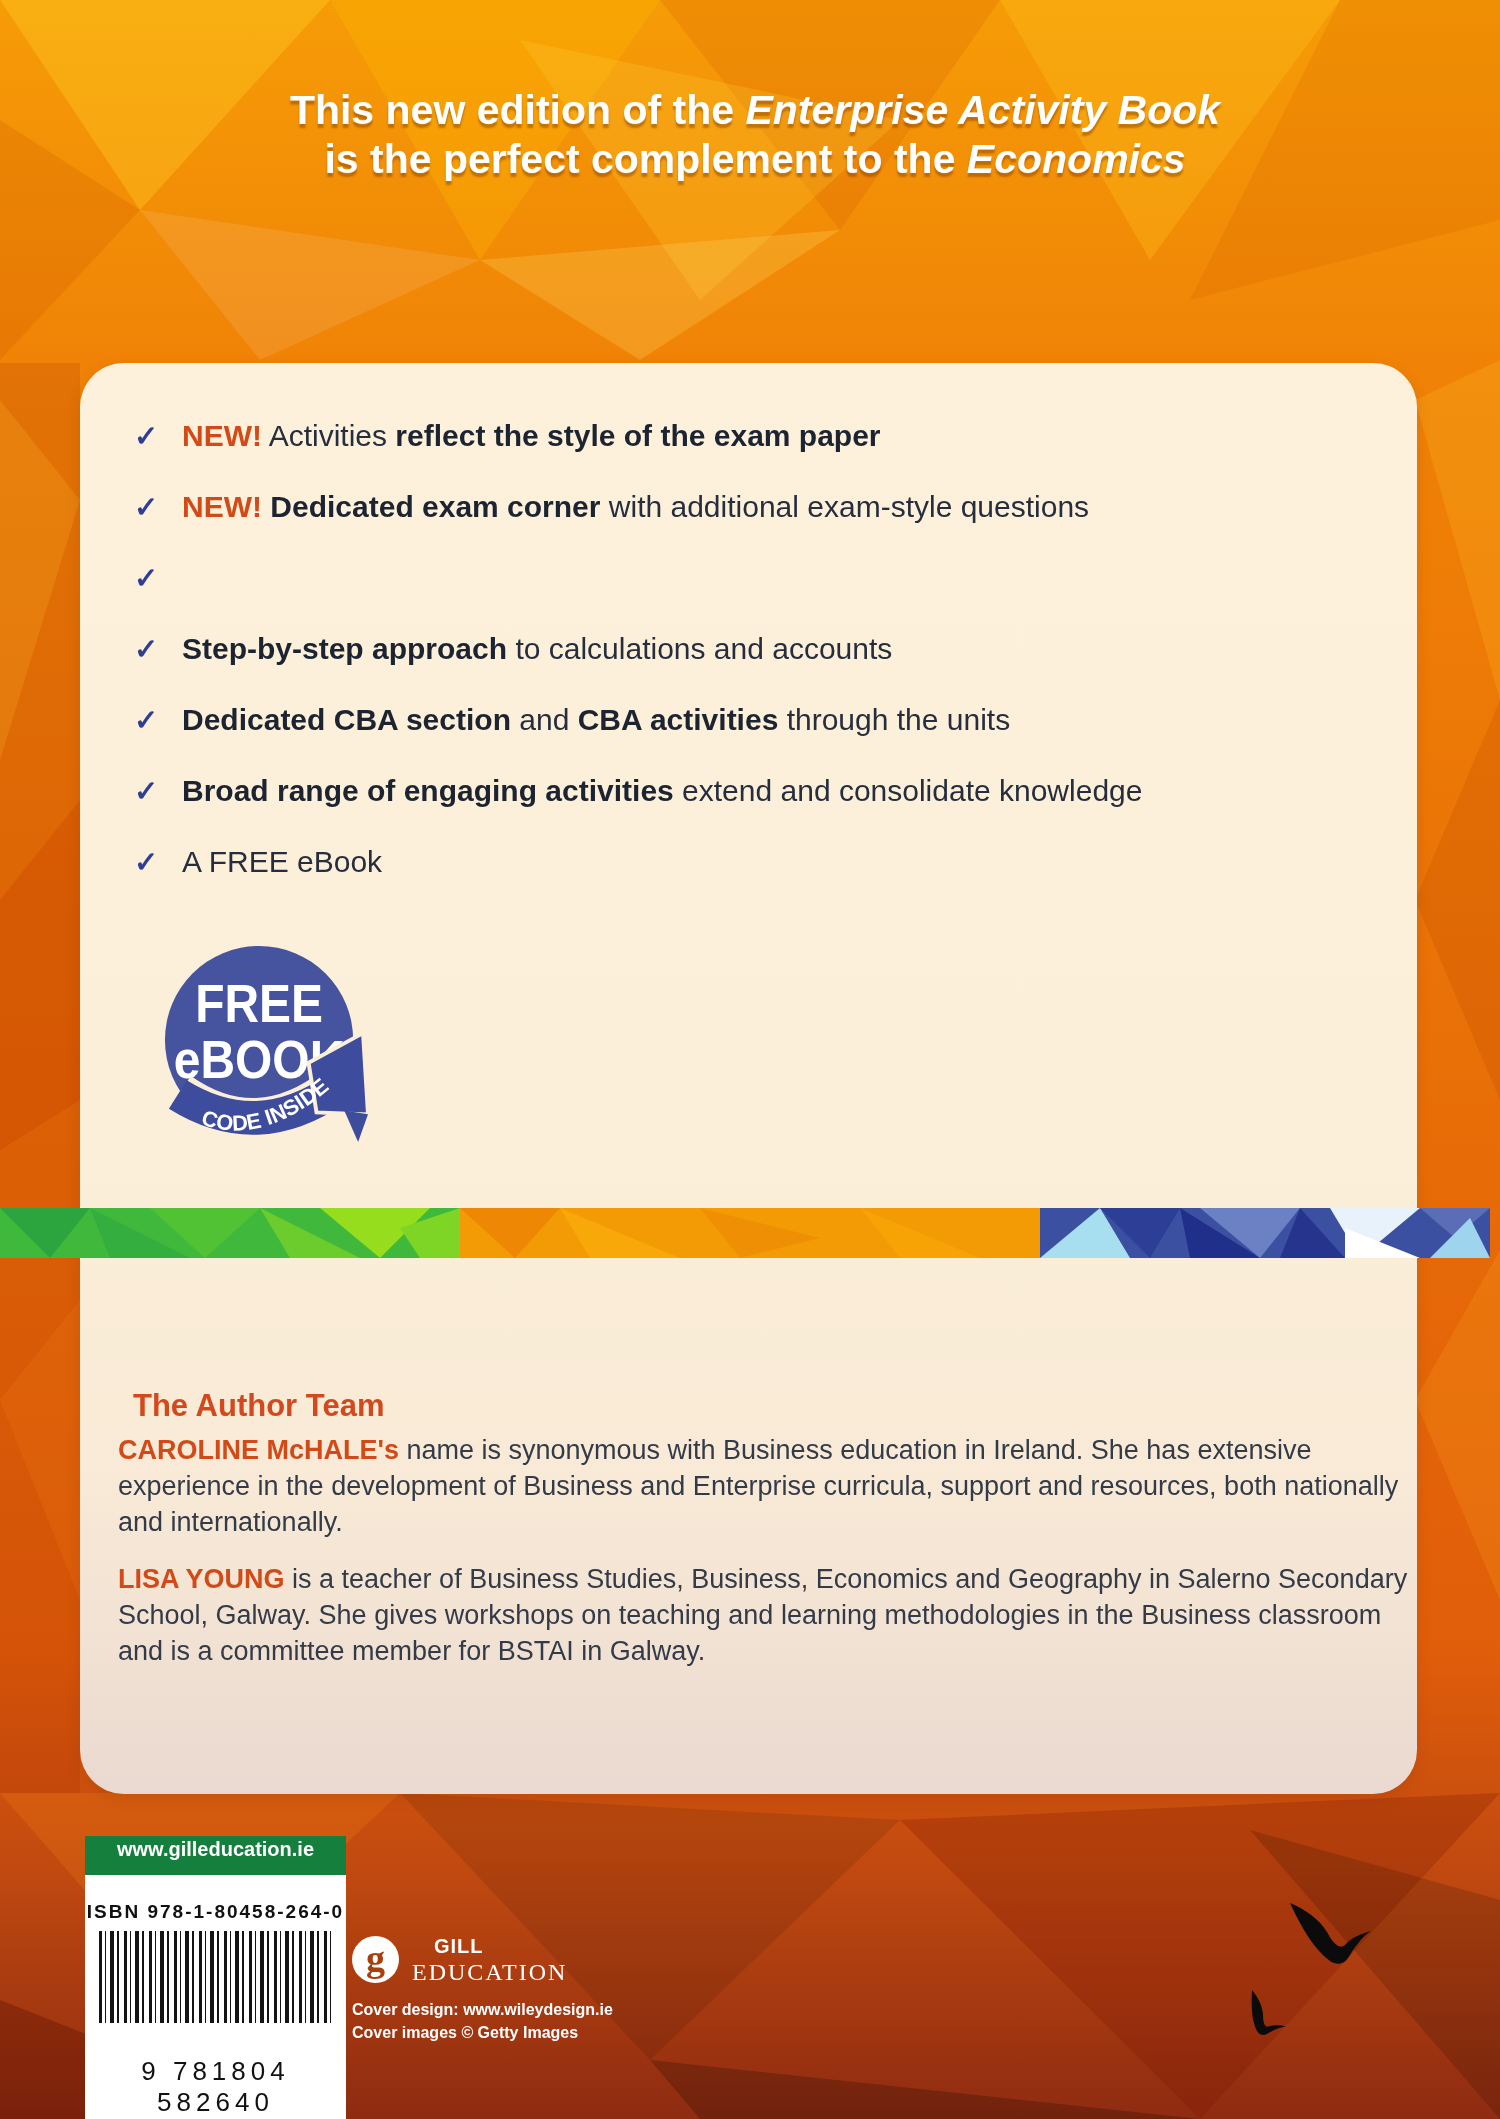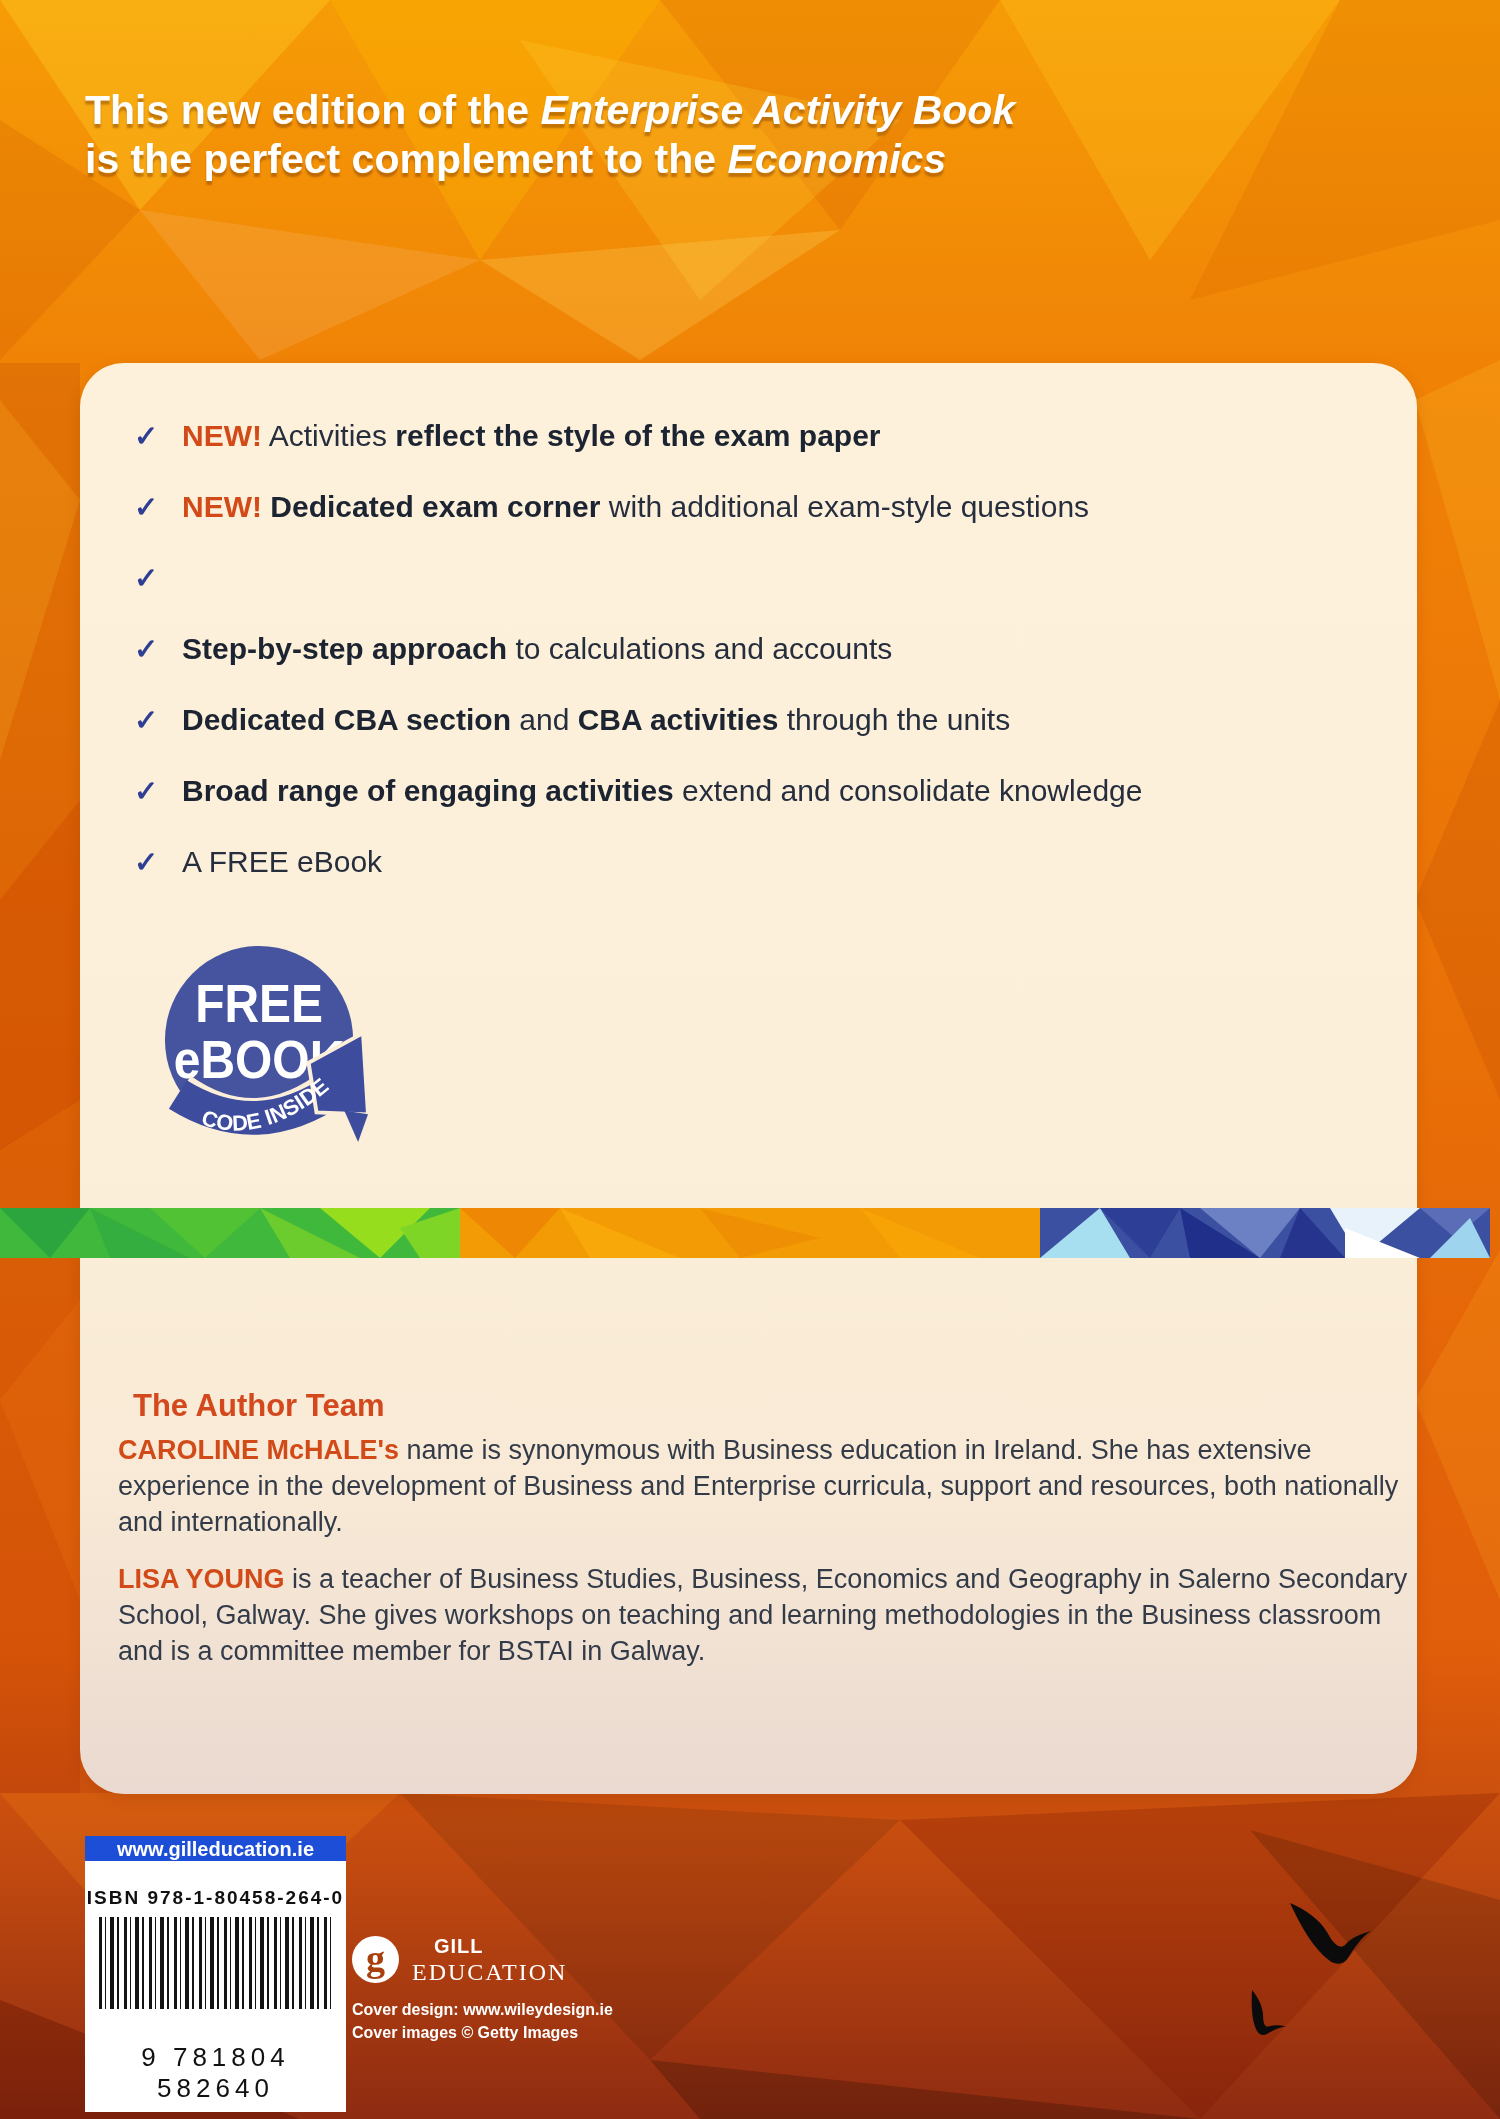--- a/index.html
+++ b/index.html
@@ -11,21 +11,21 @@
   .panel{position:absolute;left:80px;top:363px;width:1337px;height:1431px;border-radius:44px;
     background:linear-gradient(180deg,#fdf1dc 0%,#fcefd9 55%,#f8ead6 78%,#eeded2 94%,#e9d9d0 100%);
     box-shadow:0 5px 14px rgba(120,50,0,.18);z-index:1;}
 
   .stripe{position:absolute;left:0;top:1208px;width:1490px;height:50px;z-index:2;}
 
   .content{position:absolute;left:0;top:0;width:1500px;height:2119px;z-index:3;}
 
   
   .heading{position:absolute;left:85px;top:86px;width:1340px;color:#fff;font-weight:bold;
-    font-size:41px;line-height:49px;text-shadow:0 4px 2px rgba(125,60,0,.45);}
+    font-size:41px;line-height:49px;text-shadow:0 4px 2px rgba(125,60,0,.45);text-align:center;}
   .heading .hl{white-space:nowrap;display:block;}
   .heading em{font-style:italic;}
 
   
   .features{position:absolute;left:134px;top:421px;width:1230px;list-style:none;margin:0;padding:0;}
   .features li{display:flex;align-items:flex-start;margin-bottom:41px;font-size:30px;line-height:30px;color:#262e3e;}
   .features .chk{color:#2e3e92;font-weight:bold;font-size:29px;width:32px;flex:0 0 32px;margin-right:16px;}
   .seg-new{color:#d14a18;font-weight:bold;}
   .seg-bold{color:#1c2431;font-weight:bold;}
   .seg-reg{color:#262e3e;font-weight:normal;}
@@ -34,21 +34,21 @@
   .badge{position:absolute;left:160px;top:942px;width:210px;height:210px;}
 
   
   .author-heading{position:absolute;left:133px;top:1388px;font-size:31px;font-weight:bold;color:#d3491d;}
   .author-paragraphs{position:absolute;left:118px;top:1432px;width:1300px;}
   .author-paragraphs p{margin:0 0 21px 0;font-size:27px;line-height:36px;color:#333b49;}
   .author-paragraphs .lead{color:#d14a18;font-weight:bold;}
 
   
   .barcode-box{position:absolute;left:85px;top:1836px;width:261px;background:#fff;}
-  .web-bar{background:#1d4ed8;color:#fff;font-weight:bold;font-size:20px;height:25px;line-height:27px;text-align:center;}
+  .web-bar{background:#15803d;color:#fff;font-weight:bold;font-size:20px;height:39px;line-height:27px;text-align:center;}
   .isbn-line{font-size:19px;letter-spacing:2px;color:#111;text-align:center;padding-top:26px;font-weight:bold;}
   .bars{height:92px;margin:8px 14px 2px 14px;
     background:repeating-linear-gradient(90deg,#141414 0 3px,#fff 3px 6px,#141414 6px 7px,#fff 7px 11px,#141414 11px 15px,#fff 15px 18px,#141414 18px 20px,#fff 20px 25px);}
   .bc-digits{font-size:26px;color:#111;text-align:center;letter-spacing:5px;padding:2px 0 8px 0;margin-top:31px;}
 
   
   .publisher{position:absolute;left:352px;top:1933px;display:flex;align-items:center;color:#fff;}
   .pub-circle{width:47px;height:47px;border-radius:50%;background:#fff;color:#a8400e;
     font-family:"Liberation Serif",serif;font-weight:bold;font-size:38px;line-height:44px;text-align:center;}
   .pub-names{margin-left:13px;}

